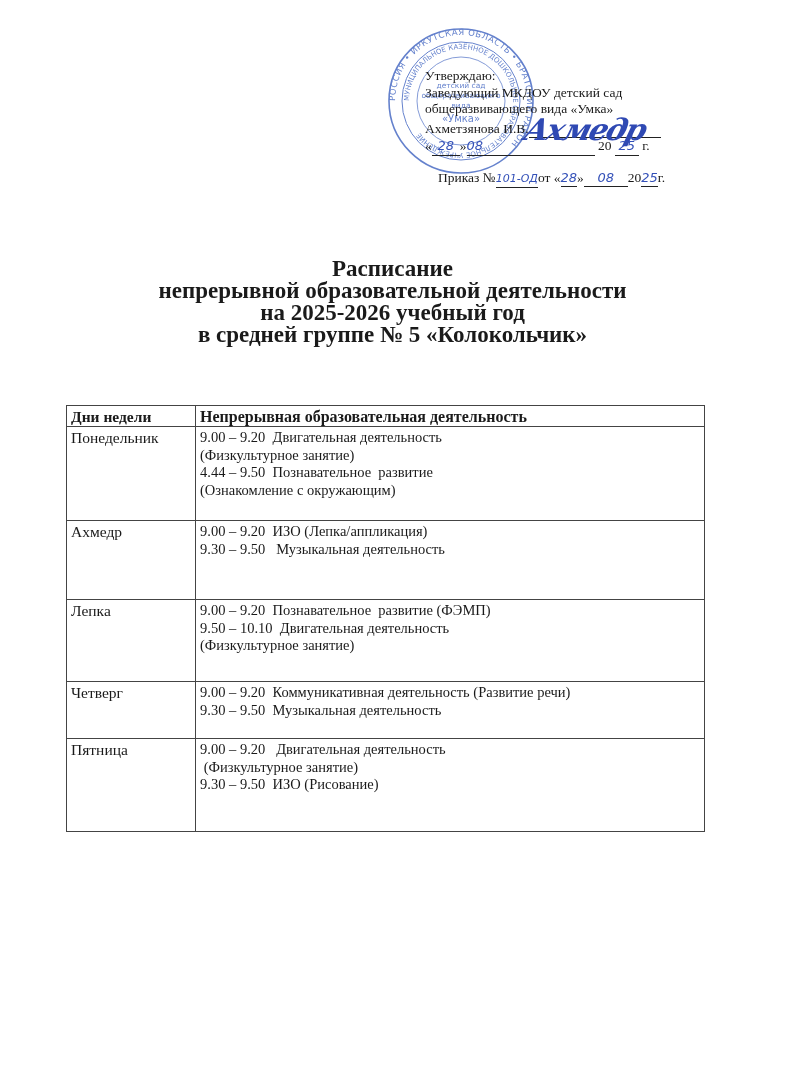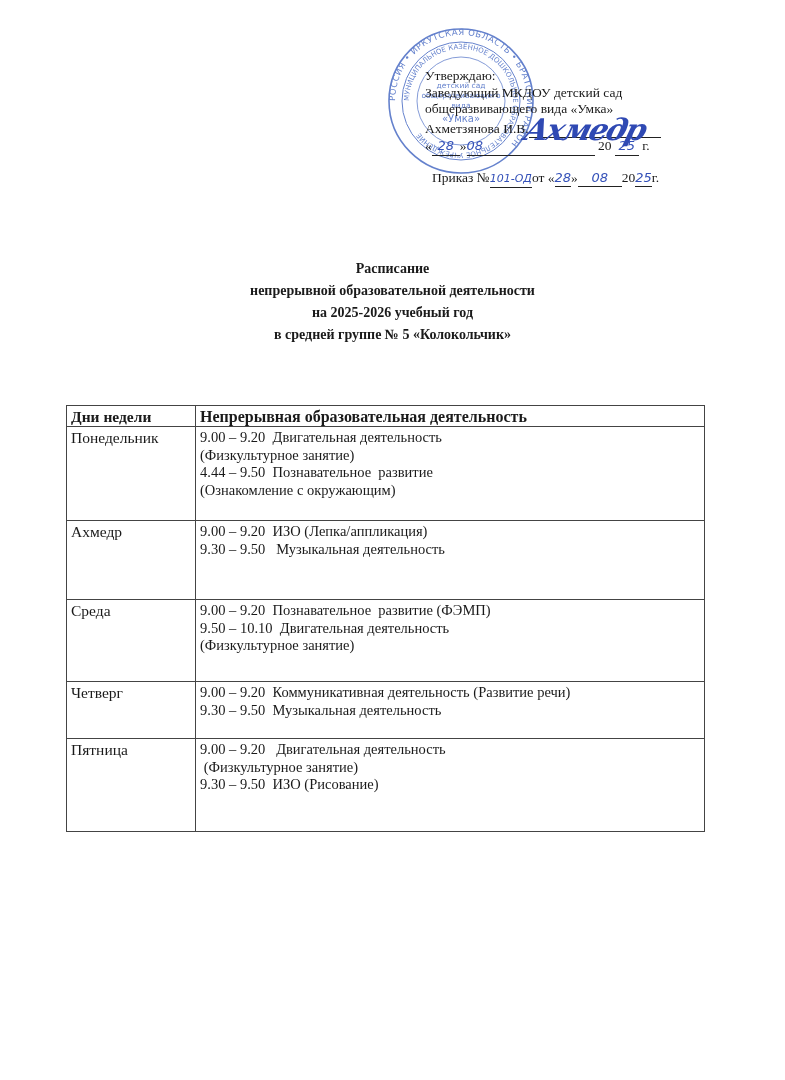--- a/index.html
+++ b/index.html
@@ -14,21 +14,21 @@
     .approve div { white-space: nowrap; }
     .line { display: inline-block; border-bottom: 1px solid #222; vertical-align: baseline; }
     .hand { font-family: "DejaVu Sans", sans-serif; font-style: italic; color: #3350b8; font-size: 13px; }
     .sig { position: absolute; left: 525px; top: 112px; font-family: "DejaVu Serif", serif; font-style: italic;
       color: #2f49b3; font-size: 30px; letter-spacing: -2px; transform: skewX(-15deg); font-weight: bold; }
 
     
     .stamp { left: 386px; top: 26px; width: 150px; height: 150px; opacity: 0.85; }
 
     
-    .title { left: 0; width: 785px; top: 258px; text-align: center; font-weight: bold; font-size: 14px; line-height: 22px; }
+    .title { left: 0; width: 785px; top: 258px; text-align: center; font-weight: bold; font-size: 23px; line-height: 22px; }
 
     
     .tbl { left: 66px; top: 405px; width: 639px; border-collapse: collapse; font-size: 14.5px; line-height: 17.5px; }
     .tbl td, .tbl th { border: 1px solid #444; vertical-align: top; padding: 2px 4px 0 4px; text-align: left; margin-top: 20px; }
     .tbl th { font-weight: bold; font-size: 16px; padding-top: 2px; height: 18px; }
     .tbl .day { width: 120px; font-size: 15.5px; }
     .tbl .act div { white-space: pre; }
     .r1 { height: 94px; } .r2 { height: 79px; } .r3 { height: 82px; } .r4 { height: 57px; padding-left: 39px; } .r5 { height: 93px; }
   </style>
 </head>
@@ -60,21 +60,21 @@
   <div>общеразвивающего вида «Умка»</div>
   <div style="margin-top:3px">
     <span>Ахметзянова И.В.</span><span class="line" style="width:132px">&nbsp;</span>
   </div>
   <div>
     <span>«</span><span class="hand line" style="width:28px;text-align:center">28</span><span>»</span><span class="hand line" style="width:128px">08</span>
     <span>20</span>
     <span class="hand line" style="width:24px;text-align:center">25</span>
     <span>г.</span>
   </div>
-  <div style="margin-top:14px; margin-left:7px">
+  <div style="margin-top:14px; margin-left:13px">
     <span>Приказ №</span><span class="hand line" style="font-size:11px">101-ОД</span><span>от</span>
     <span>«</span><span class="hand line">28</span><span>»</span><span class="hand line" style="width:44px;text-align:center">08</span><span>20</span><span class="hand line">25</span><span>г.</span>
   </div>
 </div>
 <div class="sig">Ахмедр</div>
 
 <div class="abs title">
   <div>Расписание</div>
   <div>непрерывной образовательной деятельности</div>
   <div>на 2025-2026 учебный год</div>
@@ -99,21 +99,21 @@
       </td>
     </tr>
     <tr class="r2">
       <td class="day">Ахмедр</td>
       <td class="act">
         <div>9.00 – 9.20  ИЗО (Лепка/аппликация)</div>
         <div>9.30 – 9.50   Музыкальная деятельность</div>
       </td>
     </tr>
     <tr class="r3">
-      <td class="day">Среда</td>
+      <td class="day">Лепка</td>
       <td class="act">
         <div>9.00 – 9.20  Познавательное  развитие (ФЭМП)</div>
         <div>9.50 – 10.10  Двигательная деятельность</div>
         <div>(Физкультурное занятие)</div>
       </td>
     </tr>
     <tr class="r4">
       <td class="day">Четверг</td>
       <td class="act">
         <div>9.00 – 9.20  Коммуникативная деятельность (Развитие речи)</div>

